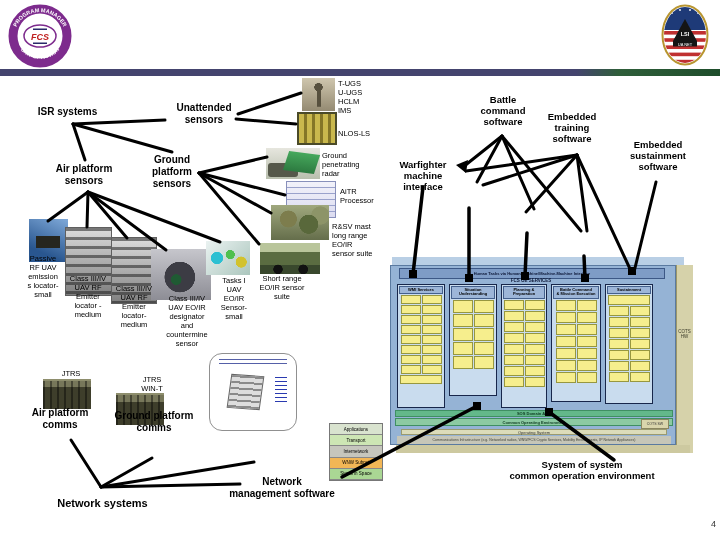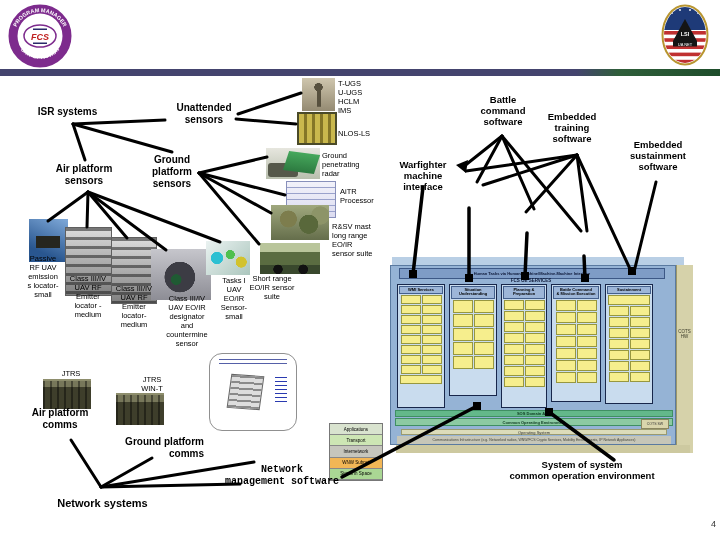--- a/index.html
+++ b/index.html
@@ -403,42 +403,42 @@
 UAV EO/IR
 designator
 and
 countermine
 sensor</div>
   <div class="cap" style="left:213px;top:276px;width:42px;">Tasks I
 UAV
 EO/IR
 Sensor-
 small</div>
-  <div class="cap" style="left:237px;top:274px;width:70px;">Short range
+  <div class="cap" style="left:247px;top:274px;width:70px;">Short range
 EO/IR sensor
 suite</div>
   <div class="lbl" style="left:394px;top:151px;width:58px;font-size:9.5px;margin-top:8px;">Warfighter
 machine
 interface</div>
   <div class="lbl" style="left:474px;top:94px;width:58px;font-size:9.5px;">Battle
 command
 software</div>
   <div class="lbl" style="left:540px;top:111px;width:64px;font-size:9.5px;">Embedded
 training
 software</div>
   <div class="lbl" style="left:618px;top:139px;width:80px;font-size:9.5px;">Embedded
 sustainment
 software</div>
   <div class="cap" style="left:56px;top:369px;width:30px;">JTRS</div>
   <div class="cap" style="left:134px;top:375px;width:36px;">JTRS
 WIN-T</div>
   <div class="lbl" style="left:22px;top:407px;width:76px;">Air platform
 comms</div>
-  <div class="lbl" style="left:104px;top:436px;width:100px;text-align:right;">Ground platform
+  <div class="lbl" style="left:104px;top:410px;width:100px;">Ground platform
 comms</div>
   <div class="lbl" style="left:50px;top:497px;width:105px;font-size:11px;">Network systems</div>
-  <div class="lbl" style="left:220px;top:464px;width:124px;font-family:Liberation Mono, monospace;">Network
+  <div class="lbl" style="left:220px;top:476px;width:124px;">Network
 management software</div>
   <div class="lbl" style="left:492px;top:459px;width:180px;font-size:9.5px;">System of system
 common operation environment</div>
 
   <div class="pagenum">4</div>
 </div>
 
 </body></html>

